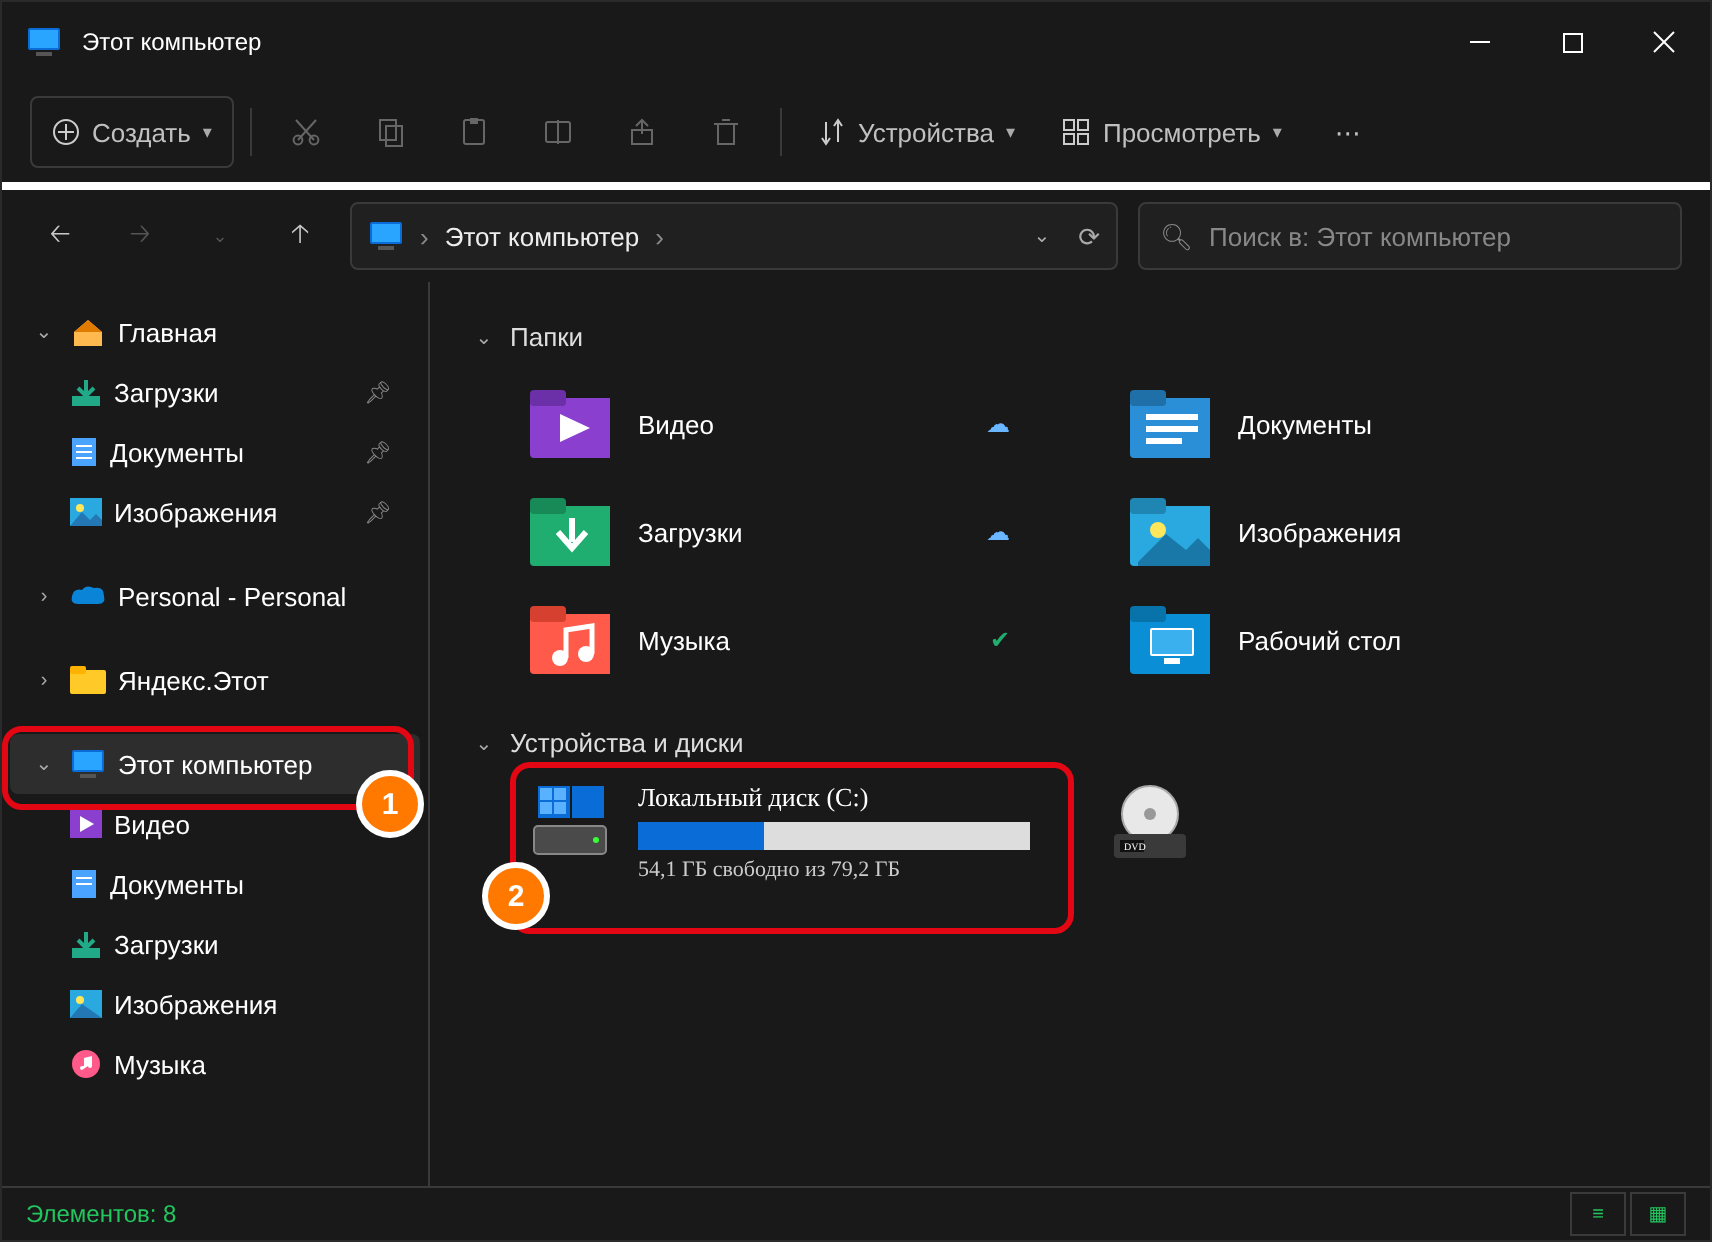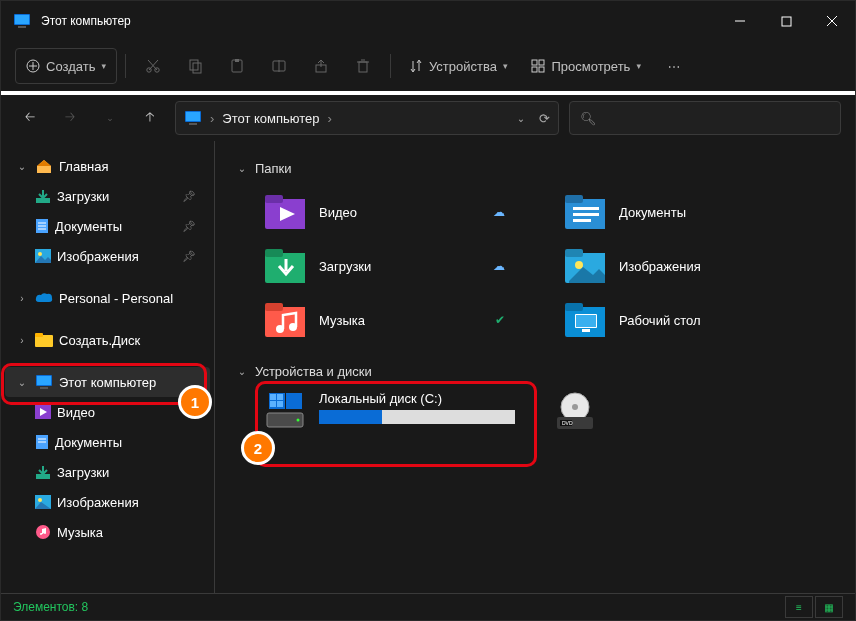--- a/index.html
+++ b/index.html
@@ -28,21 +28,21 @@
 .tree-item .pin{margin-left:auto;margin-right:14px;color:#888;font-size:11px;}
 .tree-item.sel{background:#2d2d2d;}
 .chev{width:14px;height:14px;display:flex;align-items:center;justify-content:center;color:#aaa;font-size:10px;}
 .main{flex:1;overflow:auto;padding:12px 20px;position:relative;}
 .group-header{display:flex;align-items:center;gap:6px;color:#ddd;margin:8px 0 12px 0;}
 .folders{display:grid;grid-template-columns:1fr 1fr;gap:6px 30px;margin-left:30px;margin-bottom:20px;}
 .folder{display:flex;align-items:center;gap:14px;height:48px;}
 .folder .ficon{width:40px;height:36px;display:flex;align-items:center;justify-content:center;}
 .folder .sync{margin-left:auto;margin-right:30px;font-size:12px;}
 .drives{display:flex;gap:40px;margin-left:30px;align-items:flex-start;}
-.drive{display:flex;gap:14px;width:250px;}
+.drive{display:flex;gap:14px;width:250px;font-family:Liberation Serif, serif;}
 .drive .dicon{width:40px;height:40px;flex-shrink:0;}
 .drive .dinfo{flex:1;}
 .drive .bar{height:14px;background:#ddd;margin:4px 0;position:relative;}
 .drive .bar .fill{position:absolute;left:0;top:0;bottom:0;background:#0a6cd6;}
 .drive .sub{font-size:11px;color:#ccc;}
 .statusbar{height:26px;border-top:1px solid #3a3a3a;display:flex;align-items:center;padding:0 12px;font-size:12px;color:#22c55e;}
 .statusbar .viewbtns{margin-left:auto;display:flex;gap:2px;}
 .viewbtns div{width:26px;height:20px;border:1px solid #3a3a3a;display:flex;align-items:center;justify-content:center;font-size:10px;}
 .hl{position:absolute;border:3px solid #e30613;border-radius:10px;pointer-events:none;z-index:5;}
 .badge{position:absolute;width:28px;height:28px;border-radius:50%;background:#ff7800;border:3px solid #fff;color:#fff;font-weight:bold;display:flex;align-items:center;justify-content:center;font-size:15px;z-index:6;}
@@ -169,20 +169,21 @@
       <span class="sep">›</span>
       <span class="crumb">Этот компьютер</span>
       <span class="sep">›</span>
       <div class="addrright">
         <span style="font-size:10px;">⌄</span>
         <span>⟳</span>
       </div>
     </div>
     <div class="searchbox">
       <span>🔍︎</span>
+      <span>Поиск в: Этот компьютер</span>
     </div>
   </div>
 
   <div class="body">
 
     <div class="sidebar">
       <div class="tree-item">
         <span class="chev">⌄</span>
         <span>
             <svg width="18" height="16">
@@ -237,21 +238,21 @@
       </div>
       <div style="height:12px"></div>
       <div class="tree-item">
         <span class="chev">›</span>
         <span>
             <svg width="18" height="14">
               <rect y="2" width="18" height="12" rx="1" fill="#ffca28"></rect>
               <rect width="8" height="4" rx="1" fill="#ffb300"></rect>
             </svg>
           </span>
-        <span>Создать.Диск</span>
+        <span>Яндекс.Этот</span>
       </div>
       <div style="height:12px"></div>
 
       <div style="position:relative;">
         <div class="hl" style="left:-4px;top:-4px;width:200px;height:36px;"></div>
         <div class="tree-item sel">
           <span class="chev">⌄</span>
           <span>
               <svg width="18" height="16">
                 <rect x="1" y="1" width="16" height="11" rx="1" fill="#0a6cd6"></rect>
@@ -412,20 +413,21 @@
                   <rect x="12" y="3" width="6" height="6" fill="#5ab1ff"></rect>
                   <rect x="5" y="10" width="6" height="6" fill="#5ab1ff"></rect>
                   <rect x="12" y="10" width="6" height="6" fill="#5ab1ff"></rect>
                 </svg>
               </span>
             <div class="dinfo">
               <div>Локальный диск (C:)</div>
               <div class="bar">
                   <div class="fill" id="cfill" style="width: 32%;"></div>
                 </div>
+              <div class="sub">54,1 ГБ свободно из 79,2 ГБ</div>
             </div>
           </div>
         </div>
         <div class="drive" style="width:220px;">
           <span class="dicon">
               <svg width="40" height="40">
                 <circle cx="20" cy="16" r="14" fill="#e8e8e8"></circle>
                 <circle cx="20" cy="16" r="14" fill="none" stroke="#aaa"></circle>
                 <circle cx="20" cy="16" r="3" fill="#999"></circle>
                 <rect x="2" y="26" width="36" height="12" rx="2" fill="#3a3a3a"></rect>

